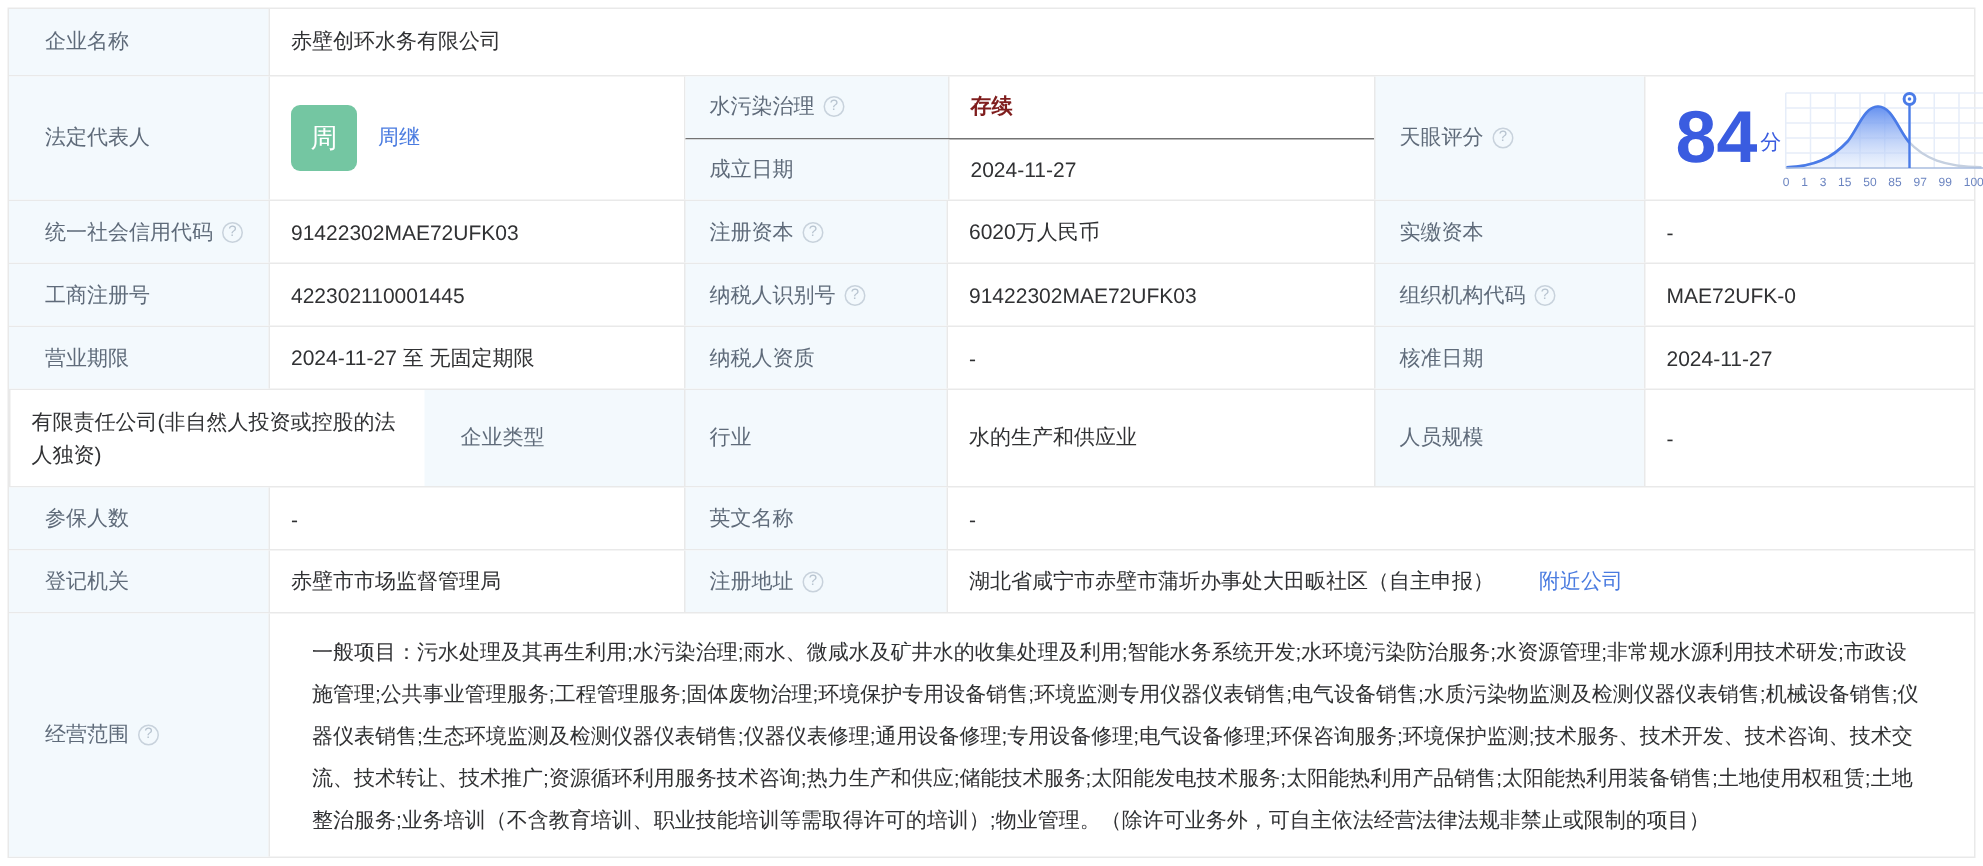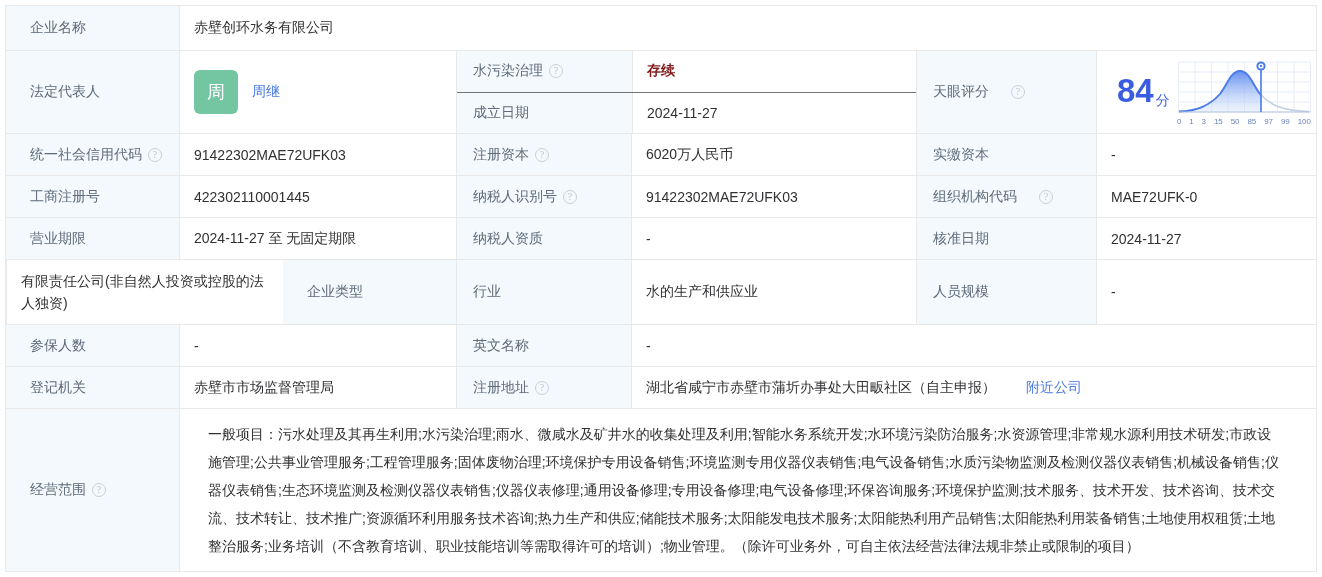--- a/index.html
+++ b/index.html
@@ -7,28 +7,28 @@
   body {
     width: 1322px; height: 577px;
     padding: 5px;
     font-family: "Liberation Sans", "DejaVu Sans", sans-serif;
     font-size: 14px; color: #303133;
   }
   .panel { width: 1312px; border: 1px solid #e9e9e9; background: #fff; }
   .row { display: flex; border-bottom: 1px solid #e9e9e9; align-items: stretch; }
   .row:last-child { border-bottom: none; }
   .cell { display: flex; align-items: center; padding: 0 14px; min-width: 0; }
-  .lbl { background: #f3f9fd; color: #5f6b7a; padding-left: 24px; flex-shrink: 0; font-family: Liberation Serif, serif; }
+  .lbl { background: #f3f9fd; color: #5f6b7a; padding-left: 24px; flex-shrink: 0; }
   .lbl2 { padding-left: 16px; }
   .bl { border-left: 1px solid #e9e9e9; }
   .c1 { width: 173px; }
   .c2 { width: 277px; }
   .c3 { width: 175px; }
   .c4 { width: 285px; }
-  .c5 { width: 180px; gap: 16px; }
+  .c5 { width: 180px; }
   .c6 { flex: 1; }
   .flexrest { flex: 1; }
   .r1 { height: 45px; }
   .r2 { height: 83px; }
   .r3, .r4, .r5, .r7, .r8 { height: 42px; }
   .r6 { height: 65px; }
   .r9 { height: 162px; }
   .help {
     display: inline-flex; align-items: center; justify-content: center;
     width: 14px; height: 14px; margin-left: 6px;
@@ -43,21 +43,21 @@
     background: #74c6a2; color: #fff; font-size: 18px;
     display: flex; align-items: center; justify-content: center;
     margin-right: 14px; cursor: pointer; flex-shrink: 0;
   }
   .stack { width: 460px; display: flex; flex-direction: column; border-left: 1px solid #e9e9e9; }
   .srow { display: flex; flex: 1; min-height: 0; }
   .srow + .srow { border-top: 1px solid #737373; align-items: center; }
   .srow .cell { height: 100%; }
   .score-cell { justify-content: space-between; padding: 0 4px 0 12px; }
   .score-num-wrap { display: flex; align-items: flex-start; margin-left: 8px; }
-  .score-num { font-size: 33px; font-weight: 700; color: #3a5ce0; line-height: 1; }
+  .score-num { font-size: 49px; font-weight: 700; color: #3a5ce0; line-height: 1; }
   .score-unit { font-size: 14px; color: #3a5ce0; margin-top: 18px; margin-left: 2px; }
   .chart { width: 136px; display: flex; flex-direction: column; }
   .chart svg { display: block; }
   .ticks {
     display: flex; justify-content: space-between;
     font-size: 8px; color: #6b84c0; margin-top: 1px; padding: 0 1px;
   }
   .wrap2 { line-height: 22px; padding: 8px 14px; display: block; align-self: center; }
   .scope-val { line-height: 28px; padding: 12px 20px 12px 14px; display: block; align-self: center; }
   .addr-gap { margin-left: 30px; white-space: nowrap; }

